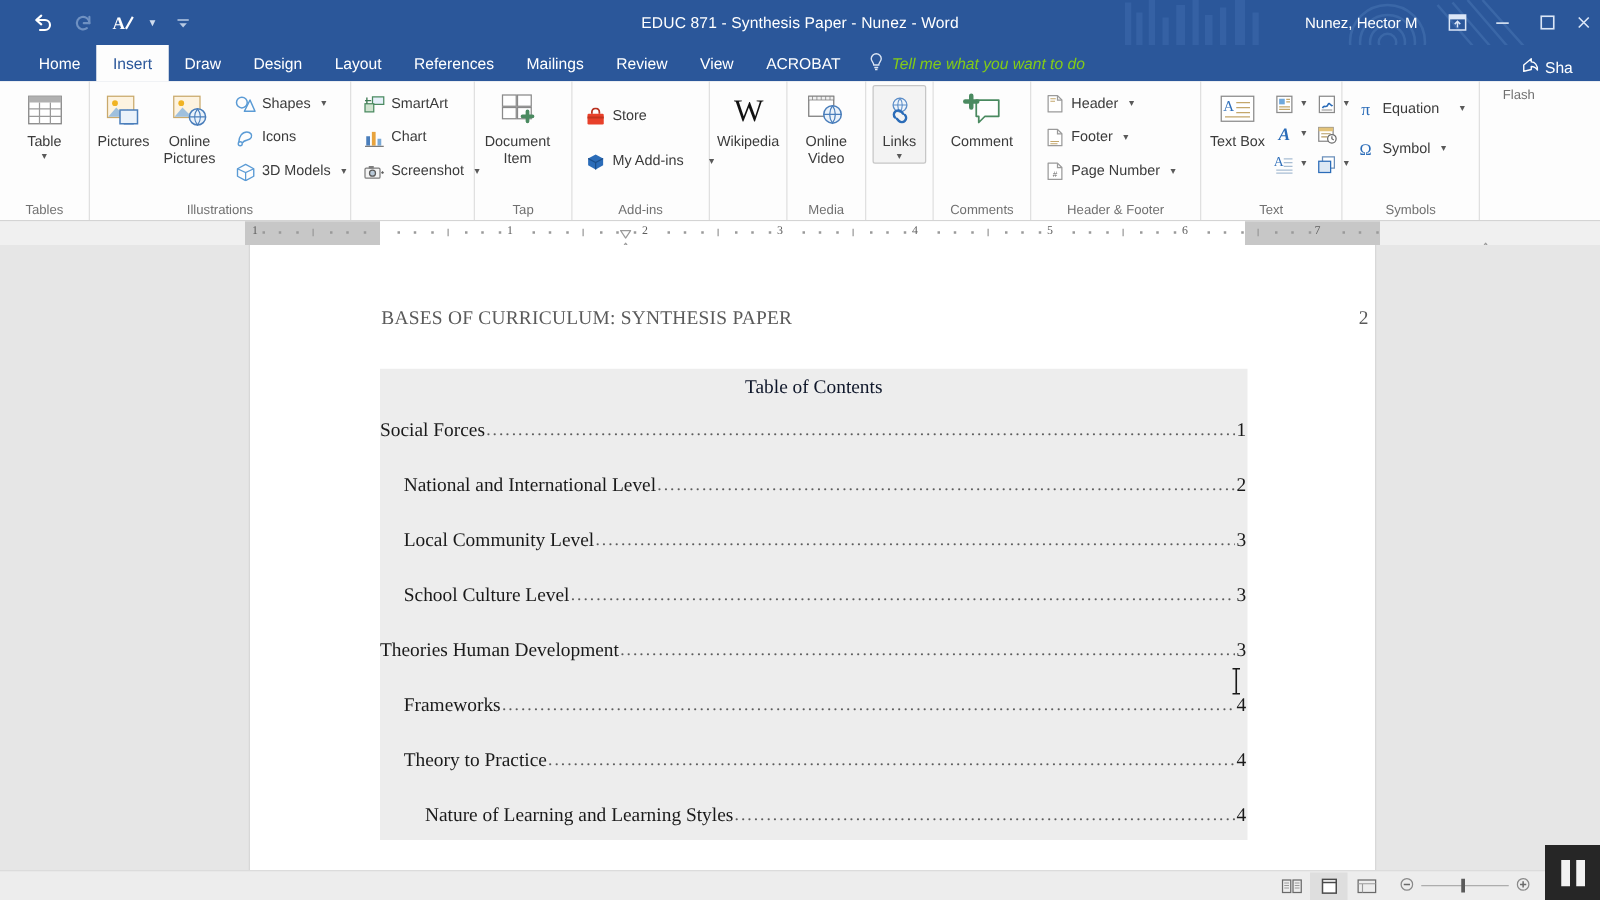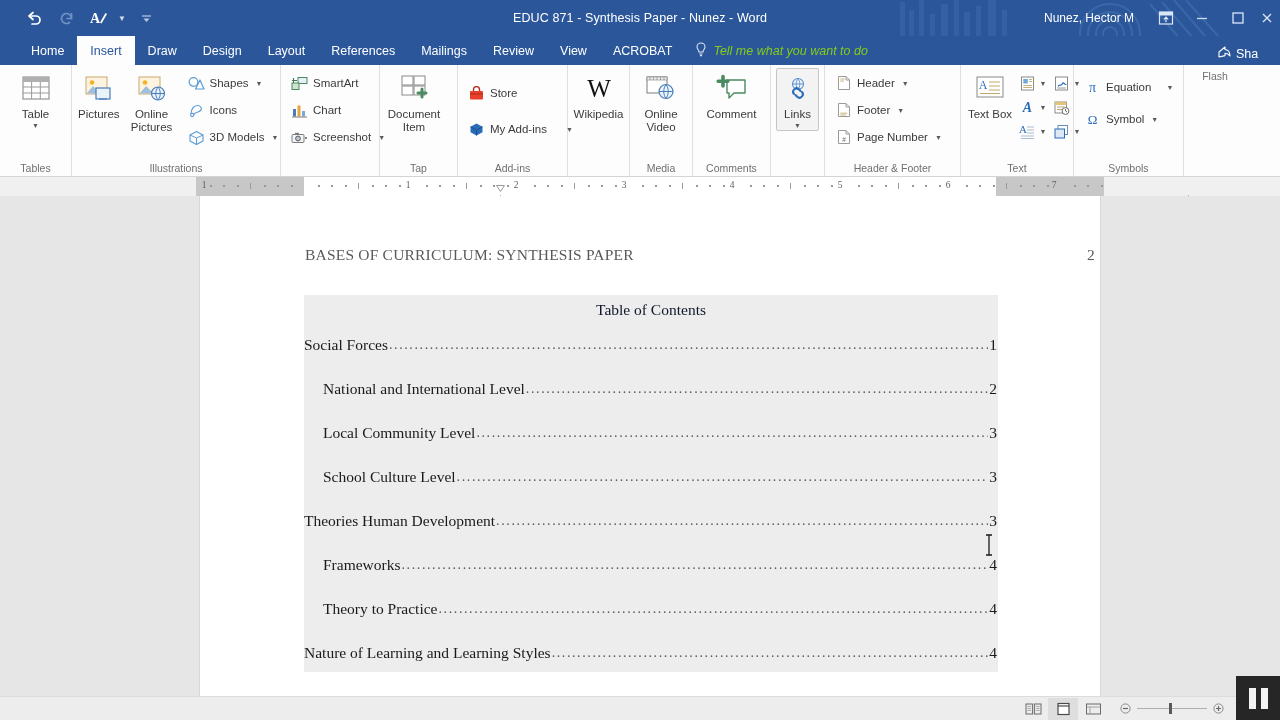--- a/index.html
+++ b/index.html
@@ -154,21 +154,21 @@
   .toc-title {
     font-family: "Liberation Serif", serif; font-size: 15.5px; color: #0f172a;
     text-align: center; margin-bottom: 17px;
   }
   .toc-row {
     display: flex; align-items: baseline;
     font-family: "Liberation Serif", serif; font-size: 15.5px; color: #1a1a1a;
     margin-bottom: 26px; padding-right: 1px;
   }
   .toc-row.lvl2 { padding-left: 19px; }
-  .toc-row:last-child { margin-bottom: 2px; }
+  .toc-row:last-child { margin-bottom: 2px; padding-left: 36px; }
   .toc-text { white-space: nowrap; }
   .toc-lead {
     flex: 1; overflow: hidden; white-space: nowrap;
     font-family: "Liberation Serif", serif; color: #5c5c5c;
     letter-spacing: 1.6px; font-size: 14px; margin: 0 1px 0 1px;
     transform: translateY(-1px);
   }
   .toc-page { white-space: nowrap; }
   .ibeam {
     position: absolute; left: 985px; top: 338px; width: 8px; height: 22px;
@@ -510,51 +510,51 @@
                 <circle cx="21" cy="17.5" r="7" fill="#eaf2fa" stroke="#4a7ebb" stroke-width="1.2"></circle>
                 <path d="M14 17.5 H28 M21 10.5 c3 4 3 10 0 14 c-3-4-3-10 0-14" stroke="#4a7ebb" stroke-width="1" fill="none"></path>
               </svg>
           </div>
           <div class="lbl wrap">Online Video</div>
         </div>
       </div>
       <div class="rgroup-label">Media</div>
     </div>
 
-    <div class="rgroup" style="width:78px">
-      <div class="rgroup-body" style="justify-content:center">
-        <div class="bigbtn" style="width:66px">
-          <div class="ic">
-            <svg width="32" height="30" viewBox="0 0 32 30">
-                <path d="M11 6 H29 V19 H18 L13 24 V19 H11 Z" fill="#fff" stroke="#4a8a60" stroke-width="1.4" stroke-linejoin="round"></path>
-                <path d="M7 2.5 V12 M2.2 7.2 H11.8" stroke="#4a8a60" stroke-width="3.6" stroke-linecap="round"></path>
-              </svg>
-          </div>
-          <div class="lbl">Comment</div>
-        </div>
-      </div>
-      <div class="rgroup-label">Comments</div>
-    </div>
-
     <div class="rgroup" style="width:54px">
       <div class="rgroup-body" style="justify-content:center">
         <div class="bigbtn sel">
           <div class="ic">
             <svg width="30" height="30" viewBox="0 0 30 30">
                 <circle cx="15" cy="10" r="5.5" fill="#eef4fb" stroke="#5b8dc8" stroke-width="1.1"></circle>
                 <path d="M9.5 10 H20.5 M15 4.5 c2.4 3.2 2.4 8.3 0 11 c-2.4-2.7-2.4-7.8 0-11" stroke="#5b8dc8" stroke-width=".9" fill="none"></path>
                 <path d="M11 20 a3.4 3.4 0 0 1 4.8 -4.8 L17.5 17" stroke="#2b6cb8" stroke-width="2" fill="none" stroke-linecap="round"></path>
                 <path d="M19 18 a3.4 3.4 0 0 1 -4.8 4.8 L12.5 21" stroke="#2b6cb8" stroke-width="2" fill="none" stroke-linecap="round"></path>
               </svg>
           </div>
           <div class="lbl">Links</div>
           <div class="dcar">▼</div>
         </div>
       </div>
       <div class="rgroup-label"></div>
+    </div>
+
+    <div class="rgroup" style="width:78px">
+      <div class="rgroup-body" style="justify-content:center">
+        <div class="bigbtn" style="width:66px">
+          <div class="ic">
+            <svg width="32" height="30" viewBox="0 0 32 30">
+                <path d="M11 6 H29 V19 H18 L13 24 V19 H11 Z" fill="#fff" stroke="#4a8a60" stroke-width="1.4" stroke-linejoin="round"></path>
+                <path d="M7 2.5 V12 M2.2 7.2 H11.8" stroke="#4a8a60" stroke-width="3.6" stroke-linecap="round"></path>
+              </svg>
+          </div>
+          <div class="lbl">Comment</div>
+        </div>
+      </div>
+      <div class="rgroup-label">Comments</div>
     </div>
 
     <div class="rgroup" style="width:136px">
       <div class="rgroup-body">
         <div class="smallcol">
           <div class="smallbtn">
             <span class="si">
               <svg width="16" height="16" viewBox="0 0 16 16">
                   <path d="M2.5 1.5 H10 L13.5 5 V14.5 H2.5 Z" fill="#fff" stroke="#9a9a9a" stroke-width="1" stroke-linejoin="round"></path>
                   <path d="M10 1.5 V5 H13.5" fill="none" stroke="#9a9a9a" stroke-width="1"></path>

